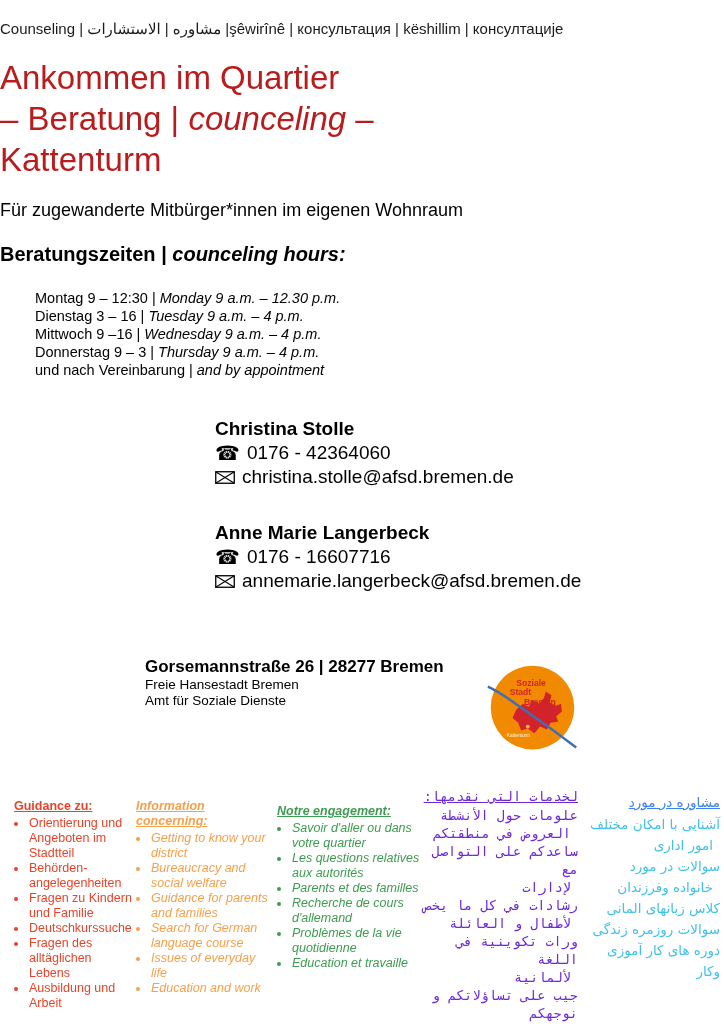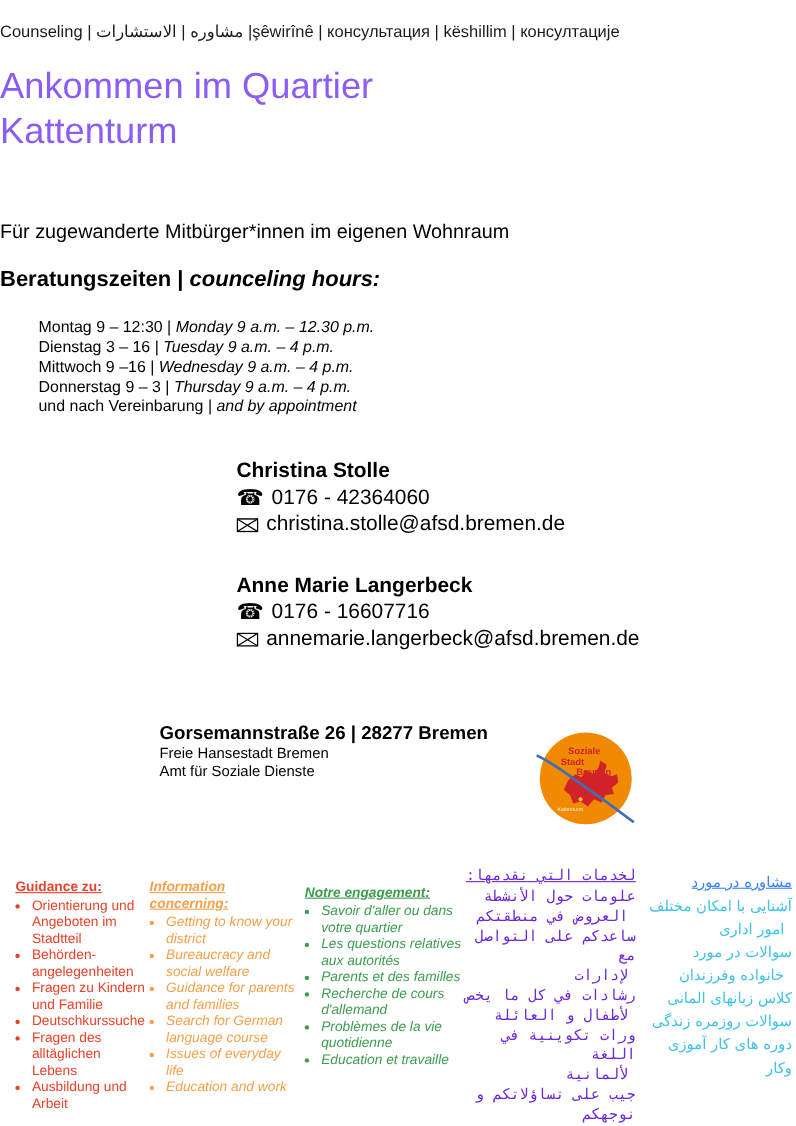--- a/index.html
+++ b/index.html
@@ -1,20 +1,20 @@
 <!DOCTYPE html>
 <html><head>
 <meta charset="utf-8">
 <style>
   html,body{margin:0;padding:0;background:#ffffff;}
   .page{position:relative;width:724px;height:1024px;background:#fff;overflow:hidden;
         font-family:"Liberation Sans",sans-serif;color:#000;}
   .center{position:absolute;left:0;width:100%;}
   .lang-bar{top:20px;font-size:15px;color:#1a1a1a;}
-  .title{top:57px;font-size:33px;line-height:41px;color:#8b5cf6;}
+  .title{top:57px;font-size:33px;line-height:41px;color:#b91c1c;}
   .it{font-style:italic;}
   .subtitle{top:200px;font-size:18px;}
   .hours-head{top:243px;font-size:20px;font-weight:bold;}
   .hours{top:289px;font-size:14.5px;line-height:18px;margin-left:35px;}
   .hours .en{font-style:italic;}
   .contact{position:absolute;left:215px;font-size:19px;line-height:24px;}
   .c1{top:417px;} .c2{top:521px;}
   .contact .name{font-weight:bold;}
   .crow{display:flex;align-items:center;gap:7px;height:24px;}
   .phone-glyph{font-size:20px;line-height:1;}
@@ -40,20 +40,21 @@
 </style>
 </head>
 <body>
 
 <div class="page">
 
   <div class="center lang-bar">Counseling | الاستشارات ‎| مشاوره ‎|şêwirînê | консультация | këshillim | консултације</div>
 
   <div class="center title">
     <div>Ankommen im Quartier</div>
+    <div><span>– Beratung | </span><span class="it">counceling</span><span> –</span></div>
     <div>Kattenturm</div>
   </div>
 
   <div class="center subtitle">Für zugewanderte Mitbürger*innen im eigenen Wohnraum</div>
 
   <div class="center hours-head"><span>Beratungszeiten | </span><span class="it">counceling hours:</span></div>
 
   <div class="center hours">
     <div><span>Montag 9 – 12:30 | </span><span class="en">Monday 9 a.m. – 12.30 p.m.</span></div>
     <div><span>Dienstag 3 – 16 | </span><span class="en">Tuesday 9 a.m. – 4 p.m.</span></div>

